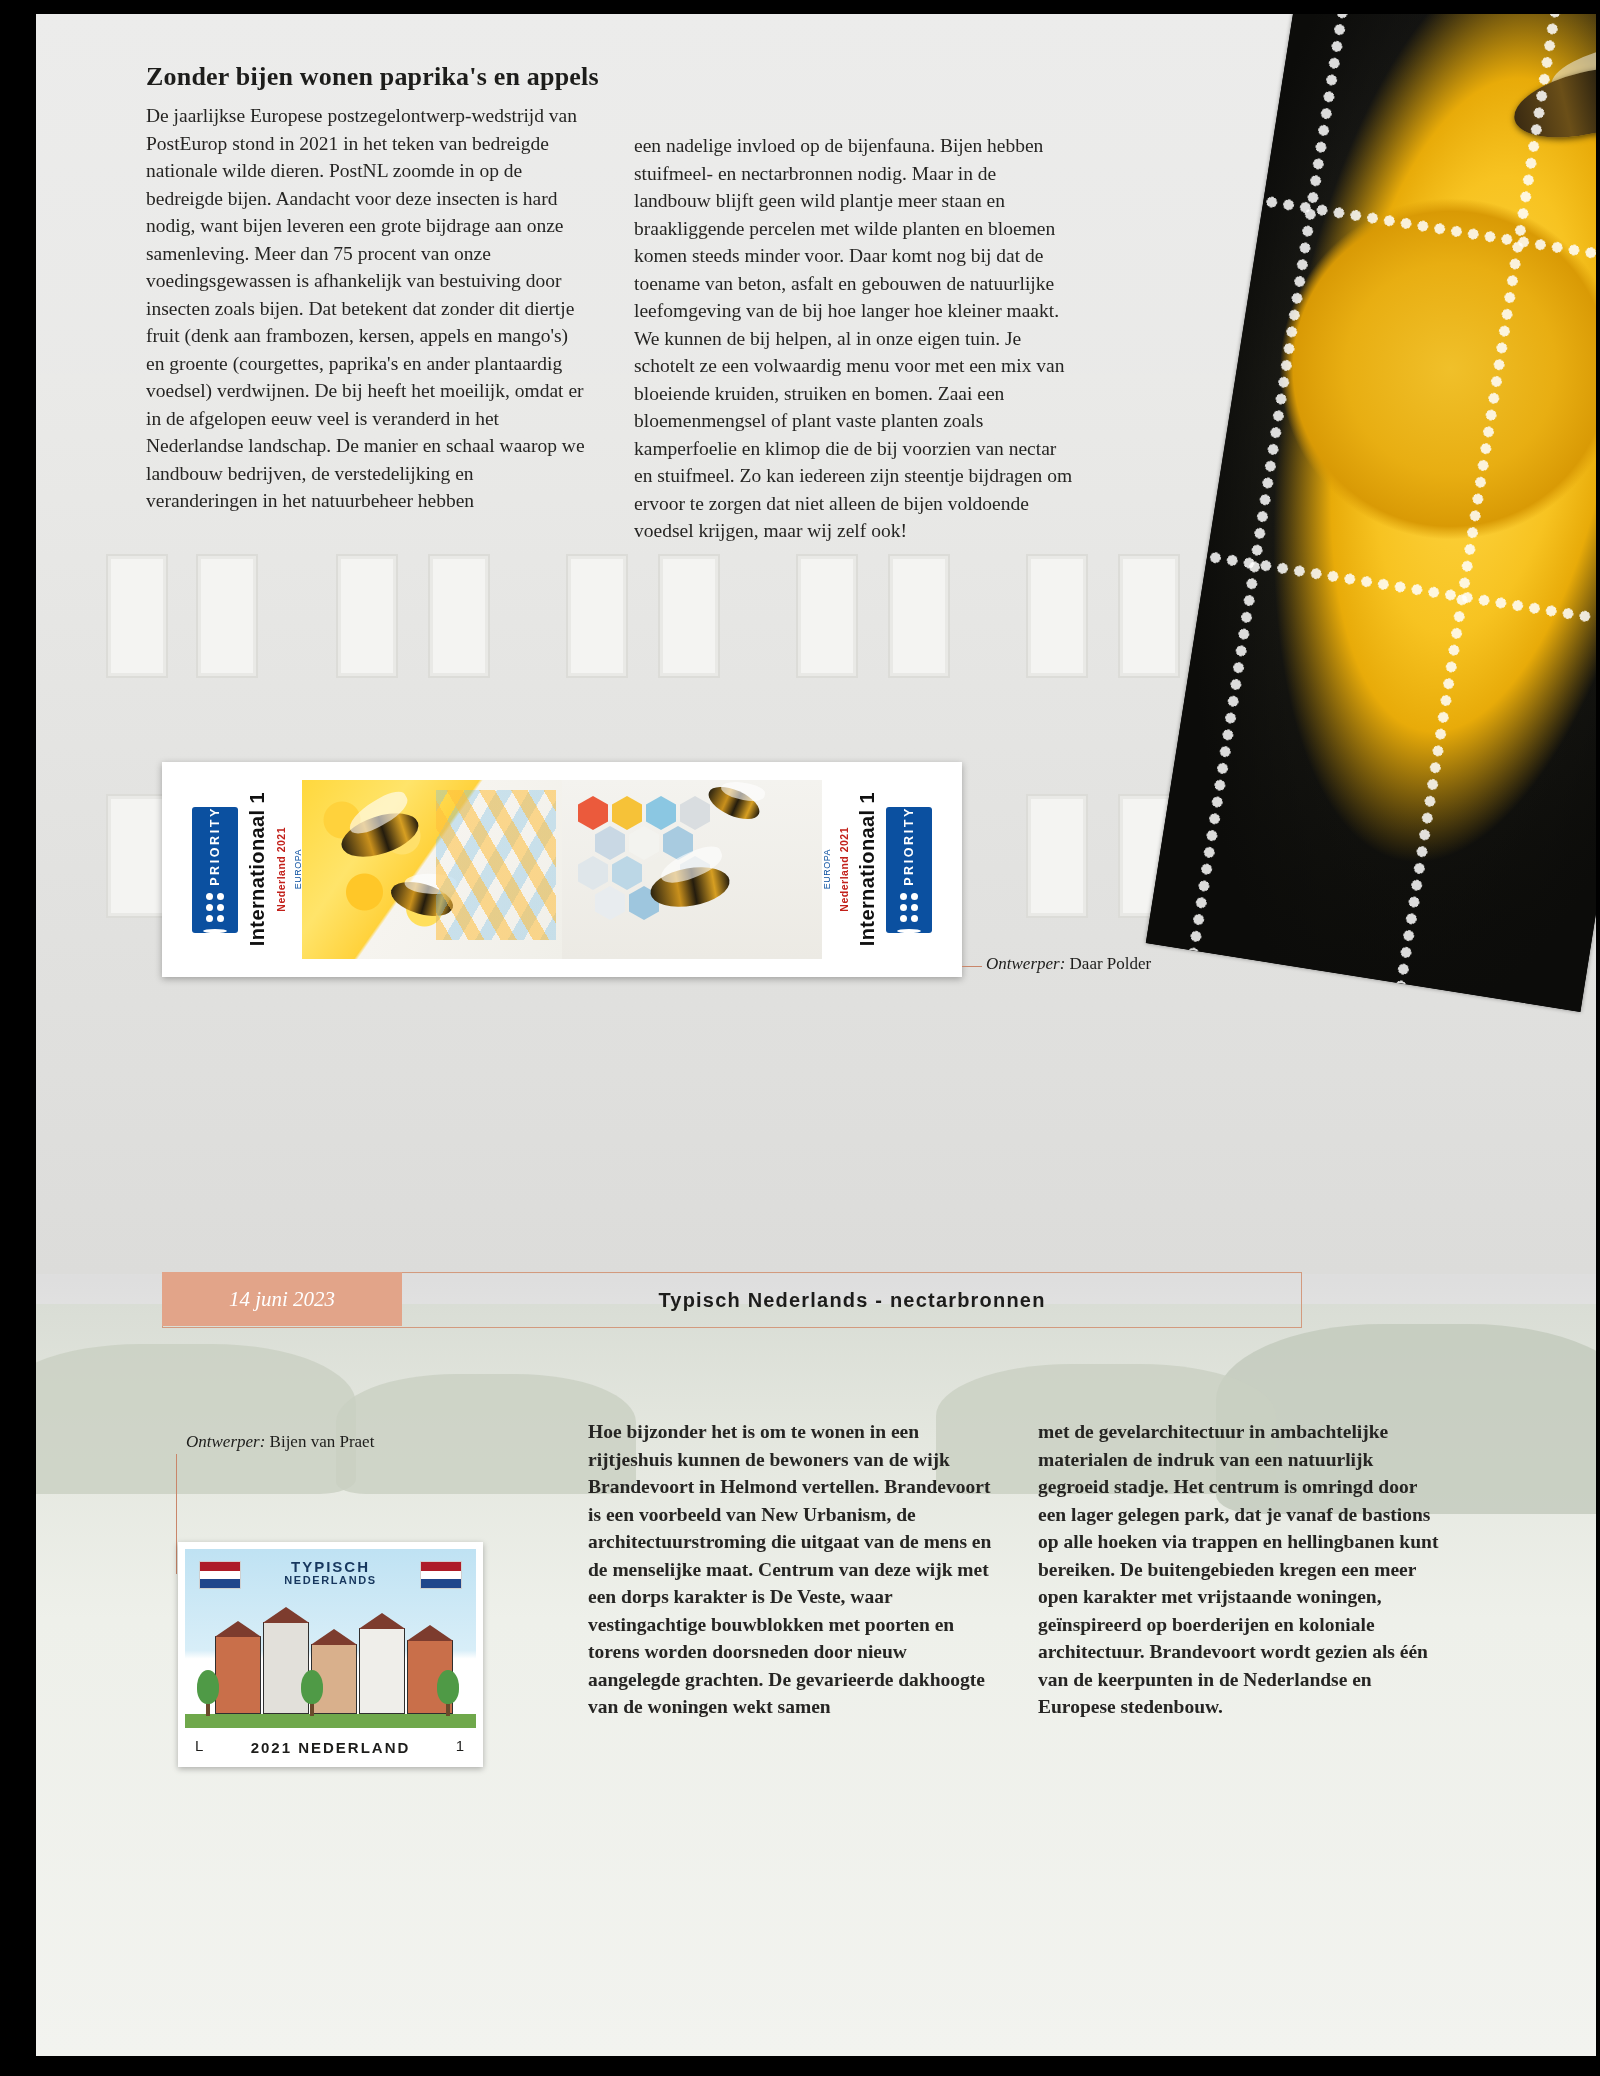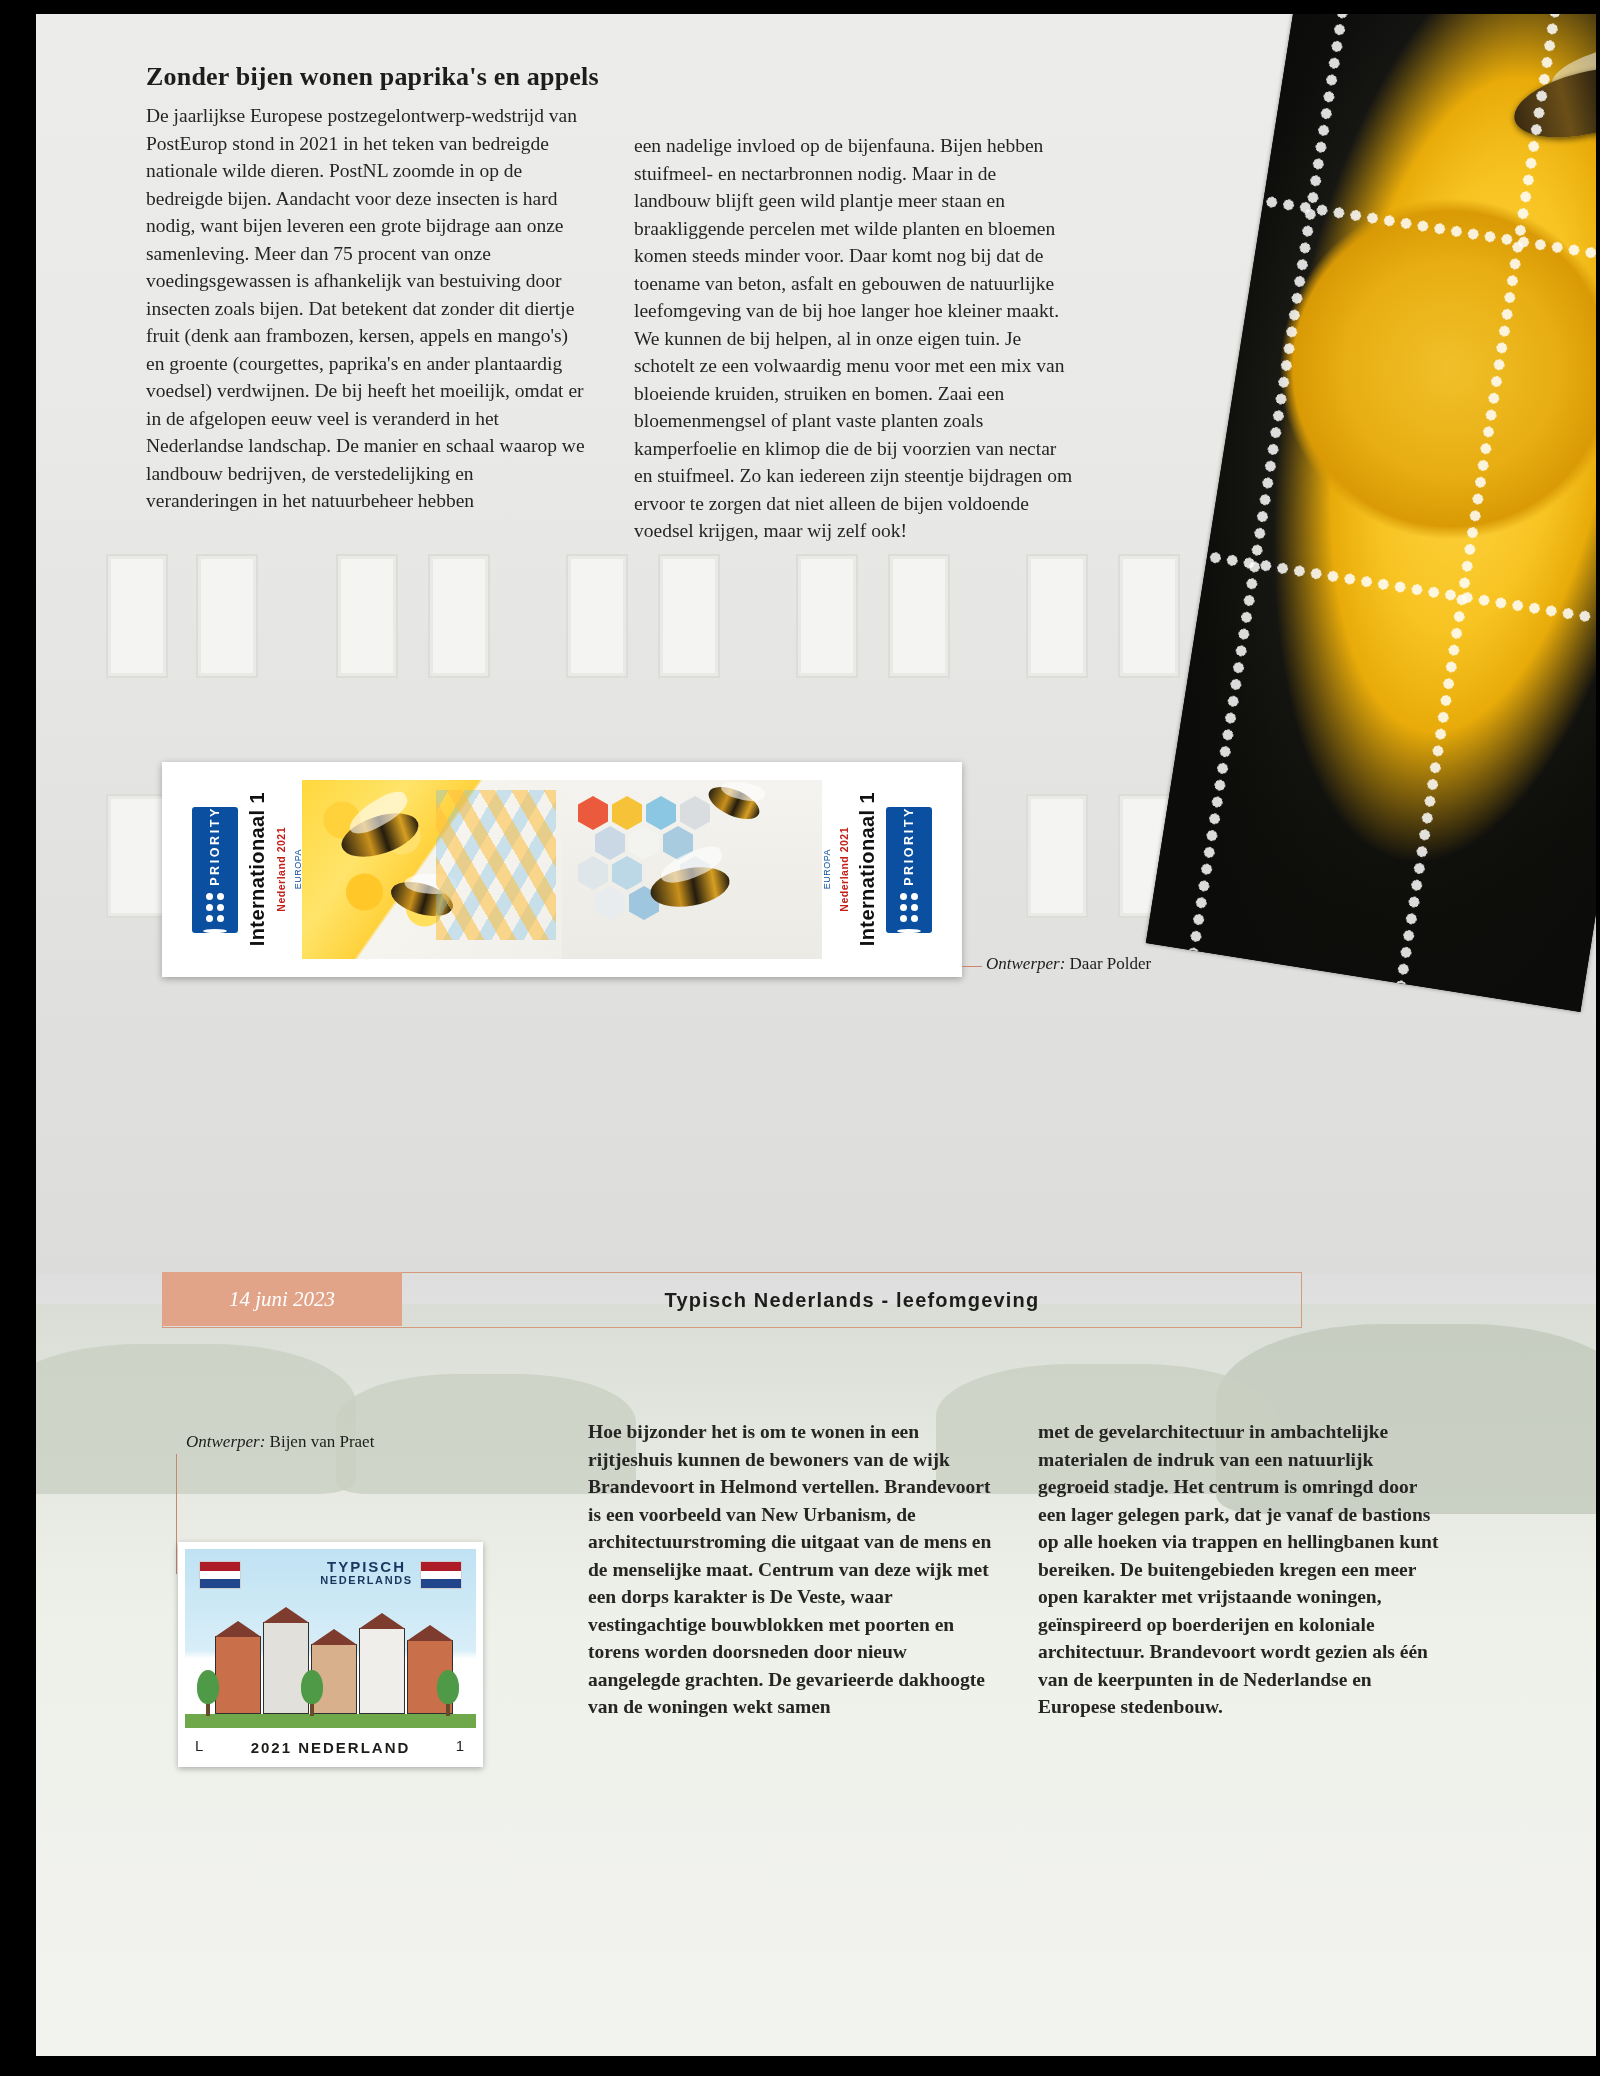--- a/index.html
+++ b/index.html
@@ -382,21 +382,20 @@
     background: linear-gradient(180deg,#bfe2f3 0%, #d8eef8 48%, #ffffff 52%, #ffffff 100%);
     overflow: hidden;
   }
   .t-title {
     position: absolute;
     left: 50%; top: 10px;
     transform: translateX(-50%);
     text-align: center;
     font-family: "Liberation Sans", sans-serif;
     line-height: 1.05;
-    margin-left: 36px;
   }
   .t-title .l1 { font-size: 15px; font-weight: 700; letter-spacing: 2px; color: #17375e; display: block; }
   .t-title .l2 { font-size: 11px; font-weight: 700; letter-spacing: 1.6px; color: #17375e; display: block; }
   .flag {
     position: absolute;
     top: 12px;
     width: 42px; height: 28px;
     background: linear-gradient(180deg, #ae1c28 33%, #ffffff 33%, #ffffff 66%, #21468b 66%);
     border: 1px solid #cfcfcf;
     box-sizing: border-box;
@@ -626,21 +625,21 @@
   </div>
 
   <div class="leader" style="left:926px; top:952px; width:20px;"></div>
   <div class="designer-line" style="left:950px; top:940px;">
     <em>Ontwerper:</em>
     <span>Daar Polder</span>
   </div>
 
   <div class="band">
     <div class="band-date">14 juni 2023</div>
-    <div class="band-title">Typisch Nederlands - leefomgeving</div>
+    <div class="band-title">Typisch Nederlands - nectarbronnen</div>
   </div>
 
   <div class="designer-bottom">
     <em>Ontwerper:</em>
     <span>Bijen van Praet</span>
   </div>
   <div class="leader-v"></div>
 
   <div class="stamp-typisch">
     <div class="tstamp-inner">

